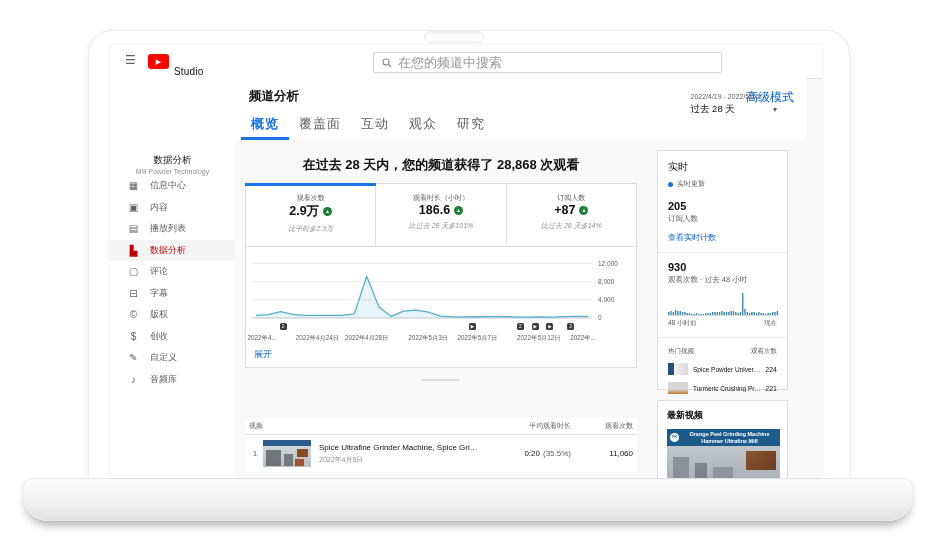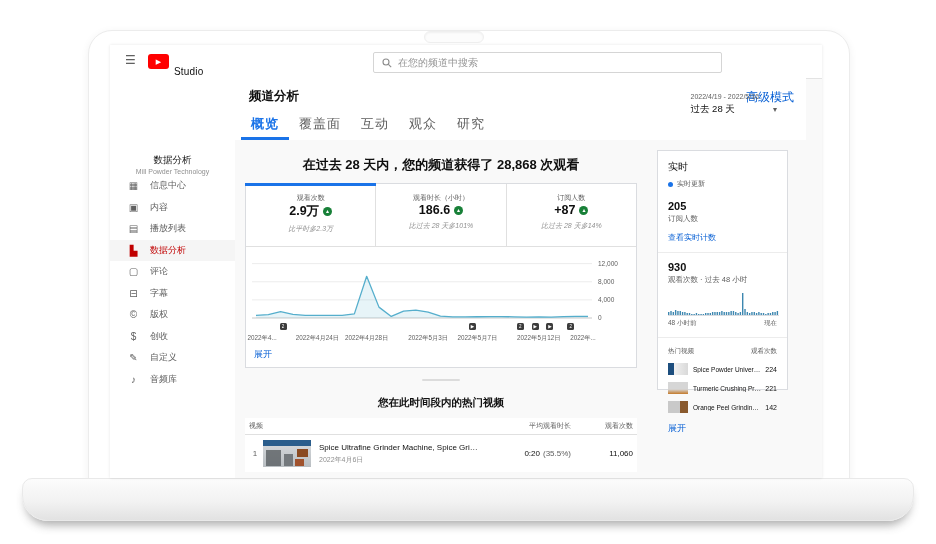--- a/index.html
+++ b/index.html
@@ -18,21 +18,21 @@
   .ui{position:absolute;left:110px;top:45px;width:712px;height:433px;background:#f9f9f9;
       overflow:hidden;box-shadow:0 0 3px rgba(0,0,0,.10);font-size:9px;color:#0f0f0f;}
   .topbar{position:absolute;left:0;top:0;right:0;height:33px;background:#fff;border-bottom:1px solid #e3e3e3;}
   .hamburger{position:absolute;left:15px;top:8px;font-size:12px;color:#606060;cursor:pointer;}
   .ytlogo{position:absolute;left:38px;top:9px;width:21px;height:15px;background:#f00;border-radius:3px;
           display:flex;align-items:center;justify-content:center;color:#fff;font-size:7px;}
   .studio-word{position:absolute;left:64px;top:21px;font-size:10px;font-weight:normal;letter-spacing:.2px;}
   .searchbox{position:absolute;left:263px;top:7px;width:347px;height:19px;background:#fff;
              border:1px solid #d5d5d5;border-radius:2px;display:flex;align-items:center;}
   .searchbox svg{margin:0 6px 0 8px;}
-  .search-ph{font-size:10px;color:#959595;text-align:center;}
+  .search-ph{font-size:13px;color:#959595;text-align:center;}
   
   .sidebar{position:absolute;left:0;top:33px;width:125px;bottom:0;background:#fff;border-right:1px solid #e8e8e8;}
   .chan-logo{position:absolute;left:0;top:10px;width:125px;text-align:center;}
   .your-channel{position:absolute;left:0;top:76px;width:125px;text-align:center;font-size:9.5px;color:#0f0f0f;}
   .chan-name{position:absolute;left:0;top:90px;width:125px;text-align:center;font-size:7px;color:#909090;}
   .menu{position:absolute;left:0;top:97px;right:0;}
   .menu-item{display:flex;align-items:center;height:21.5px;padding-left:17px;cursor:pointer;color:#606060;}
   .menu-item .mi-icon{width:13px;font-size:10px;text-align:center;margin-right:10px;color:#606060;}
   .menu-item .mi-label{font-size:9px;}
   .menu-item.active{background:#f5f5f5;color:#c00000;}
@@ -273,21 +273,20 @@
               <span style="left: 225.333px;">2022年5月7日</span>
               <span style="left: 286.815px;">2022年5月12日</span>
               <span style="left: 331.081px;">2022年...</span>
             </div>
           <div class="expand-link card-expand">展开</div>
         </div>
       </div>
 
       <div class="drag-pill"></div>
 
-      <div class="videos-heading">您在此时间段内的热门视频</div>
       <div class="table">
         <div class="thead">
           <span class="th-video">视频</span>
           <span class="th-avg">平均观看时长</span>
           <span class="th-views">观看次数</span>
         </div>
         <div>
 
         <div class="trow">
               <span class="t-rank">1</span>
@@ -393,15 +392,28 @@
             </div>
             <div class="rt-row">
               <span class="rt-thumb thumb-orange"></span>
               <span class="rt-vtitle">Orange Peel Grinding Mach...</span>
               <span class="rt-views">142</span>
             </div>
           </div>
         <div class="expand-link rt-expand">展开</div>
       </div>
 
+      <div class="latest-card">
+        <div class="latest-title">最新视频</div>
+        <div class="latest-thumb">
+          <div class="lt-banner">
+            <span class="lt-logo">PM</span>
+            <span>Orange Peel Grinding Machine Hammer Ultrafine Mill</span>
+          </div>
+          <div class="lt-m1"></div>
+          <div class="lt-m2"></div>
+          <div class="lt-m3"></div>
+          <div class="lt-brown"></div>
+        </div>
+      </div>
     </div>
   </div>
 </div>
 
 </body></html>

